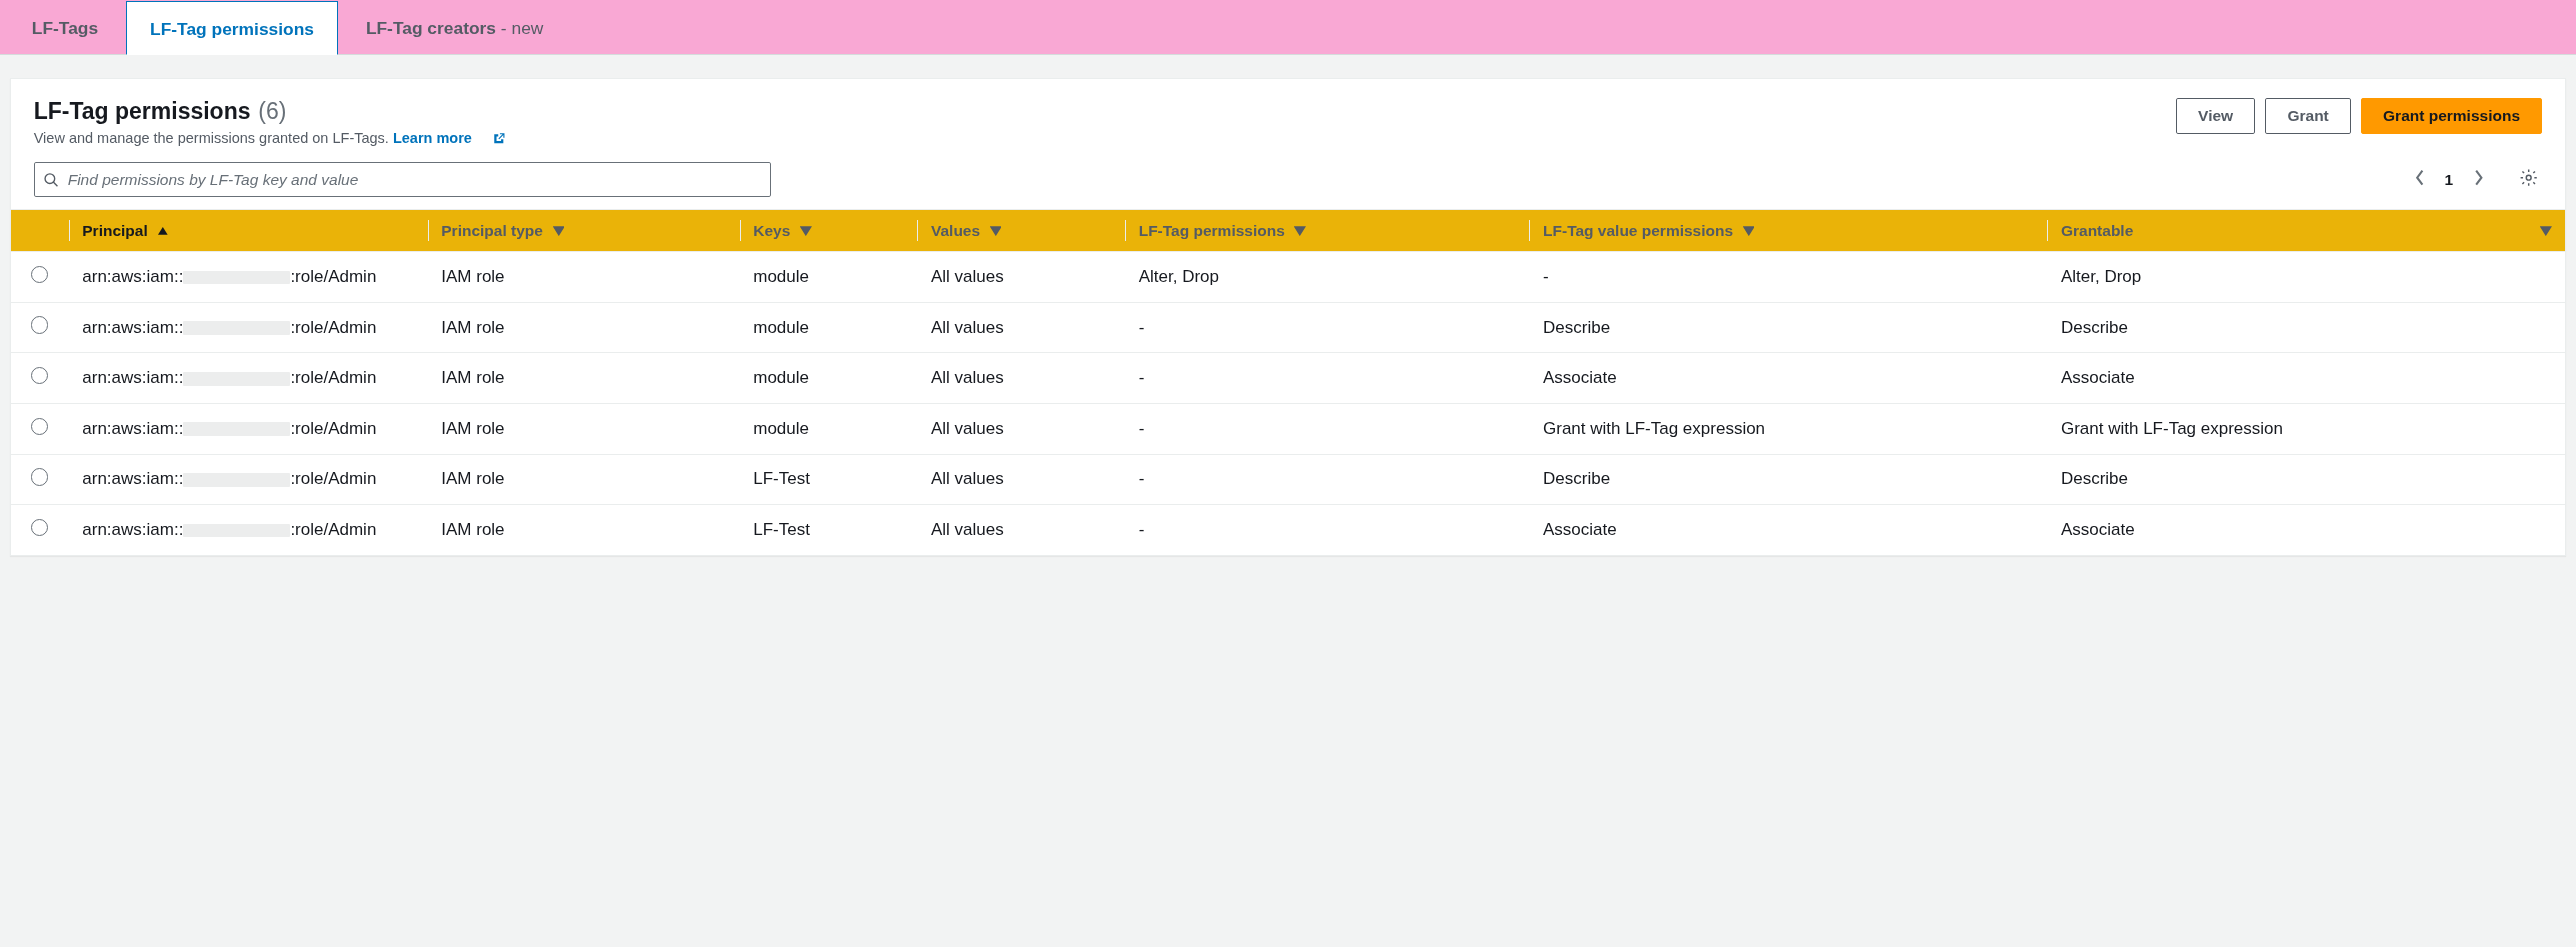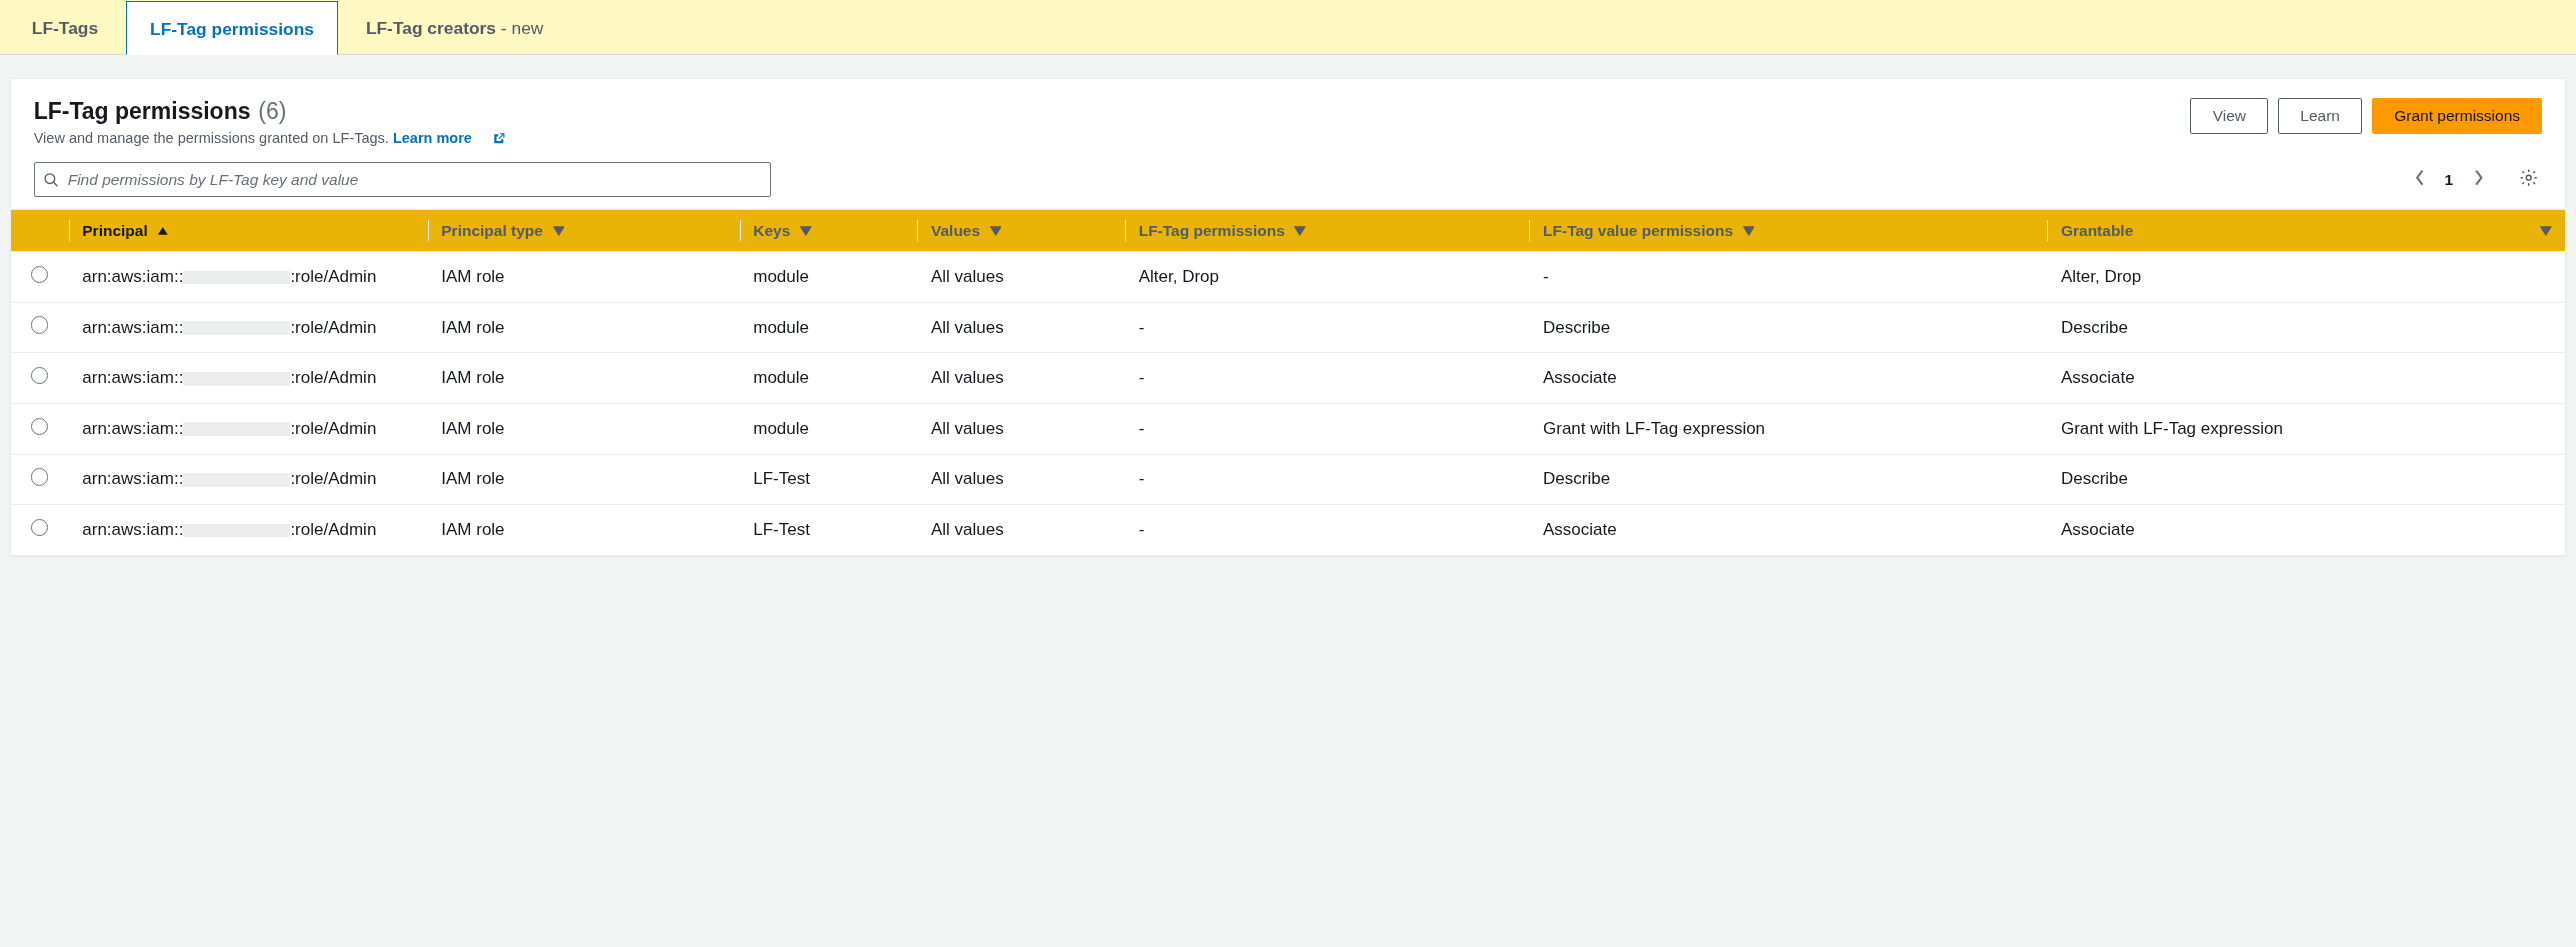--- a/index.html
+++ b/index.html
@@ -9,21 +9,21 @@
     color: #16191f;
     font-size: 13.6px;
   }
   .page { width: 100%; }
 
   
   .tabs {
     display: flex;
     border-bottom: 1px solid #d5dbdb;
     padding: 0 7.8px 0 7.8px;
-    background: #fef9c3;
+    background: #f9a8d4;
   }
   .tab {
     padding: 17.4px 23px 13.6px 23px;
     font-weight: 700;
     font-size: 17.4px;
     color: #545b64;
     cursor: pointer;
     border: 1.9px solid transparent;
     margin-right: 3.9px;
   }
@@ -55,21 +55,21 @@
   .panel-title { font-size: 23px; font-weight: 700; color: #16191f; }
   .count { font-size: 23px; color: #687078; font-weight: 400; }
   .subtitle { margin-top: 5px; color: #545b64; font-size: 14.5px; }
   .learn-more { color: #0073bb; font-weight: 700; text-decoration: none; display: inline-flex; align-items: center; gap: 20px; }
   .ext-icon { width: 13.6px; height: 13.6px; stroke: #0073bb; fill: none; stroke-width: 2; }
 
   .actions { display: flex; gap: 9.7px; align-items: center; }
   .btn {
     padding: 7.8px 21.3px;
     font-size: 15.5px;
-    font-weight: 400;
+    font-weight: 700;
     border: 1px solid #545b64;
     background: #fff;
     color: #545b64;
     cursor: pointer;
     border-radius: 1.9px;
   }
   .btn.primary {
     background: #ff9900;
     border-color: #ff9900;
     color: #16191f;
@@ -197,21 +197,21 @@
           <a href="#" class="learn-more">
             <span>Learn more</span>
             <svg class="ext-icon" viewBox="0 0 24 24">
                 <path d="M14 3h7v7M21 3l-9 9M5 5h5v2H7v10h10v-3h2v5H5z"></path>
               </svg>
           </a>
         </div>
       </div>
       <div class="actions">
         <button class="btn">View</button>
-        <button class="btn">Learn</button>
+        <button class="btn">Grant</button>
         <button class="btn primary">Grant permissions</button>
       </div>
     </div>
 
     <div class="toolbar">
       <div class="search-wrap">
         <svg class="mag" viewBox="0 0 24 24">
             <circle cx="10" cy="10" r="7"></circle>
             <line x1="21" y1="21" x2="15" y2="15"></line>
           </svg>

